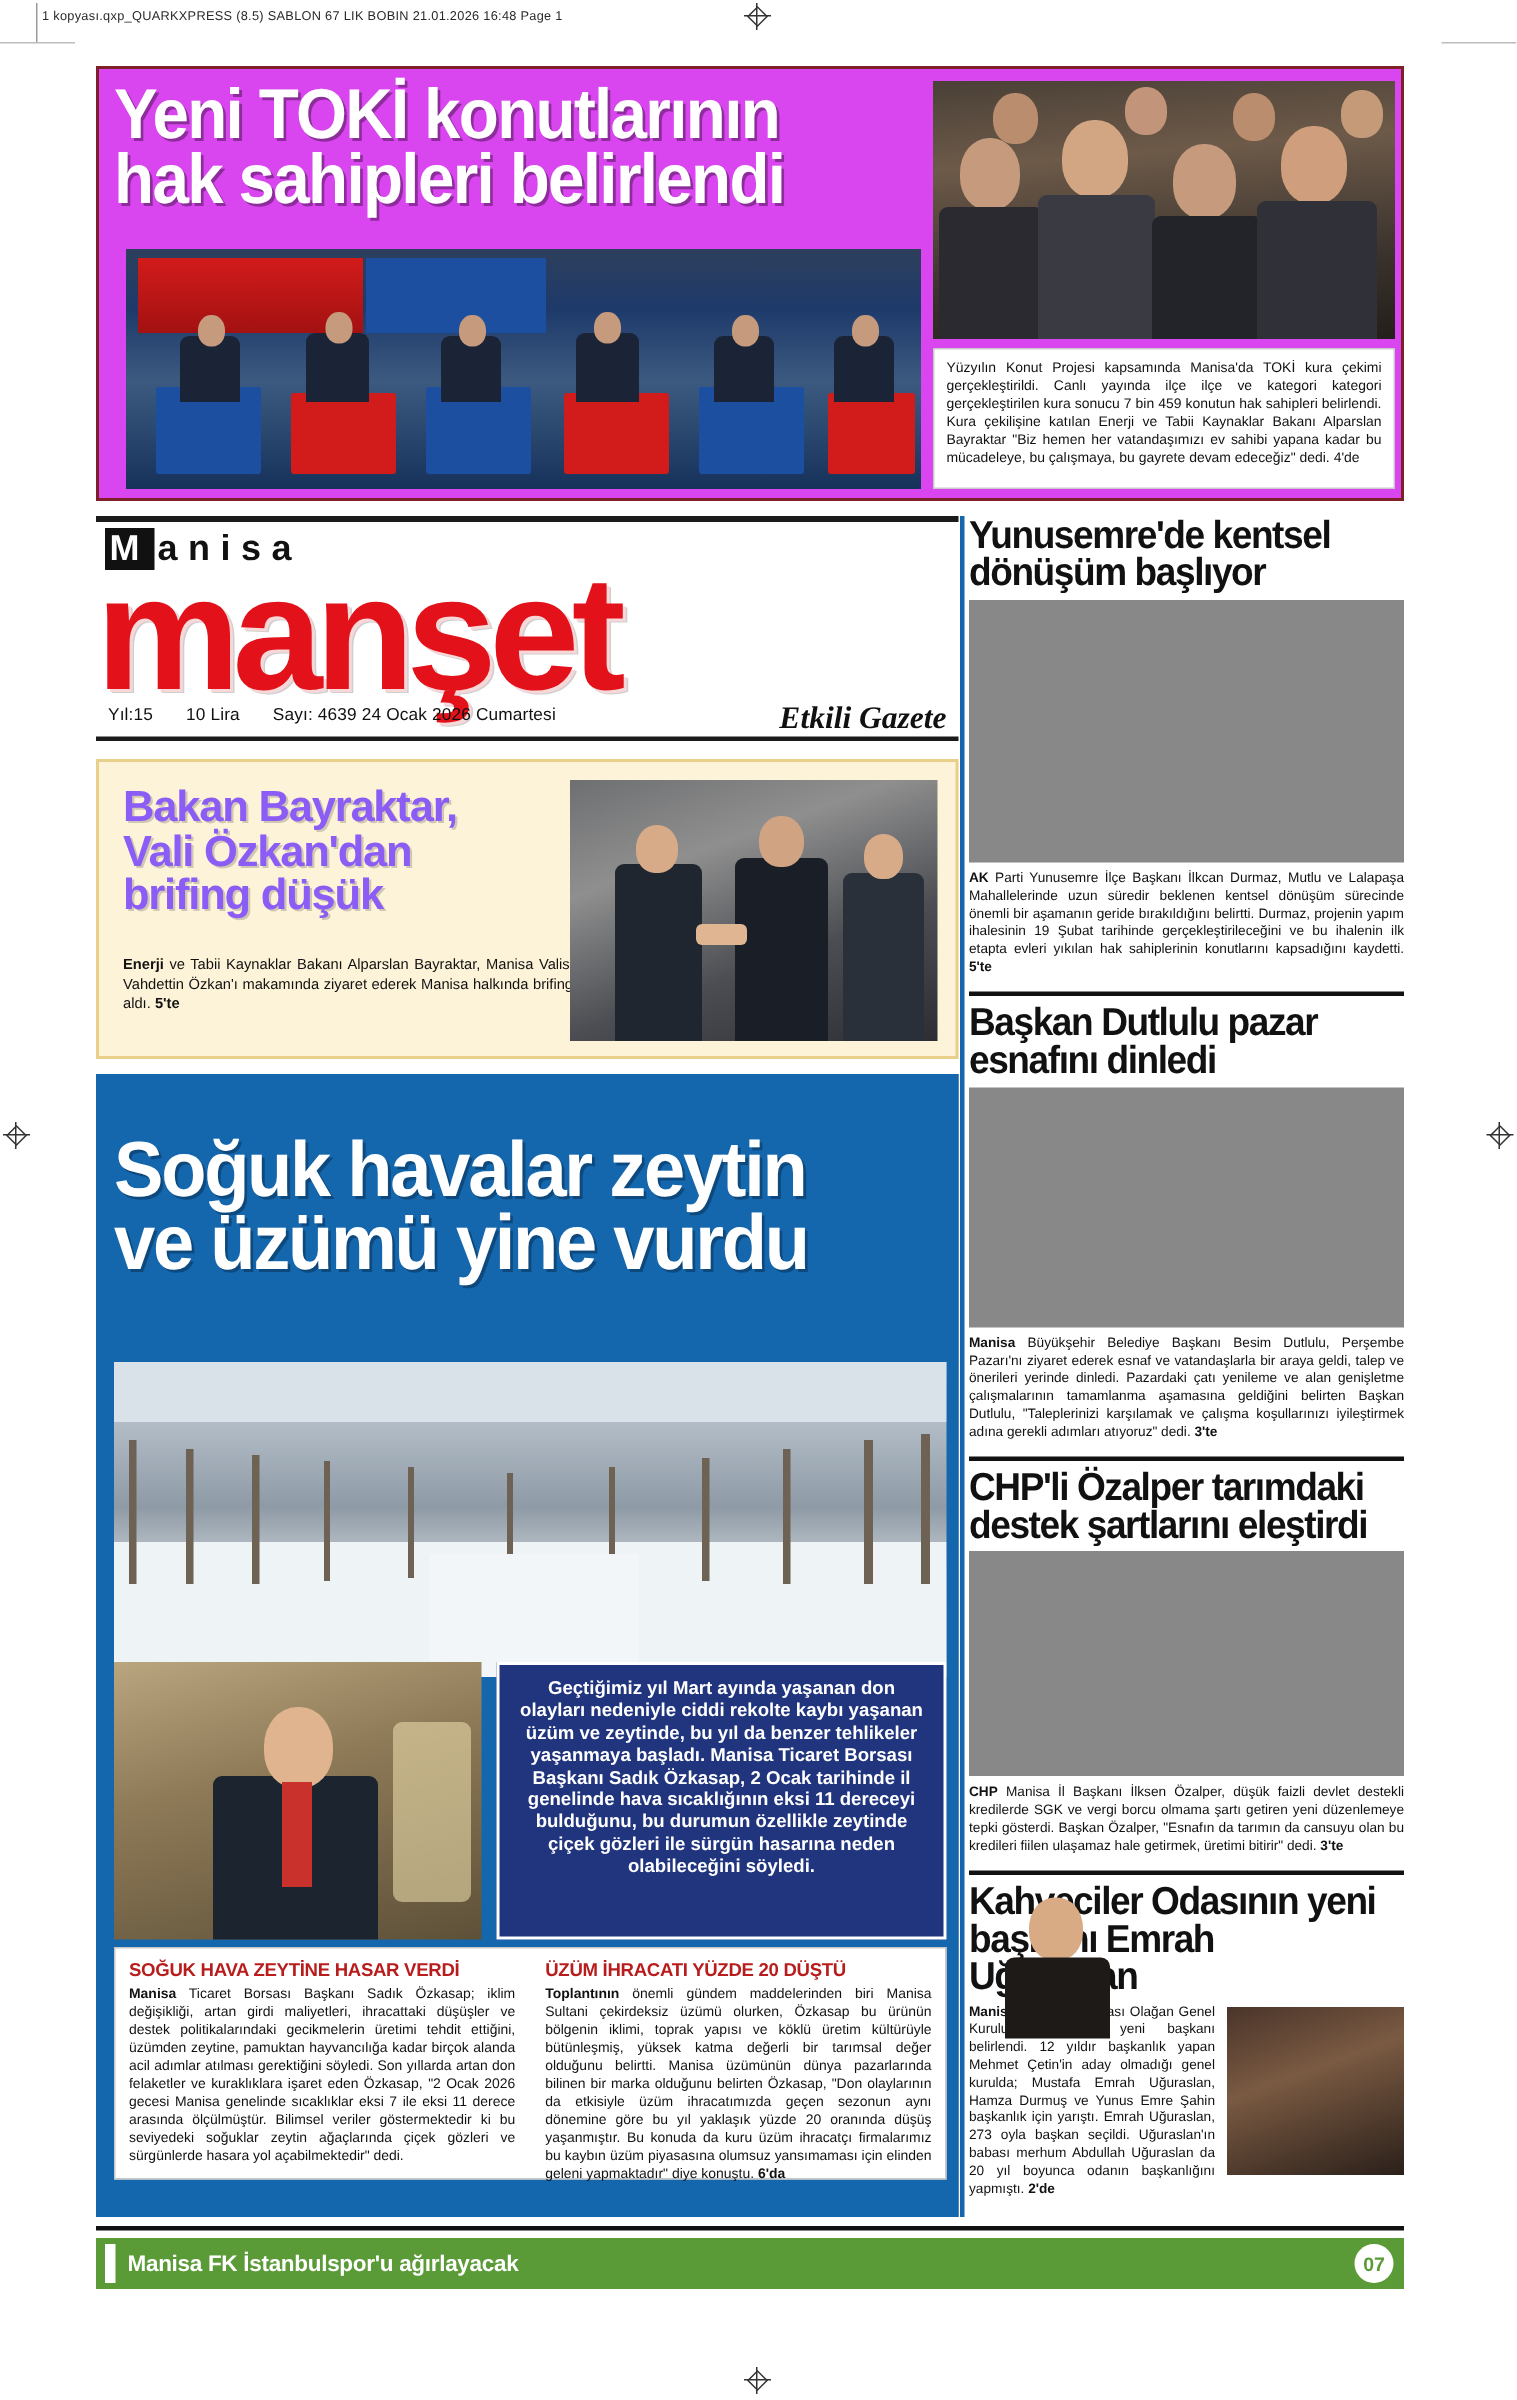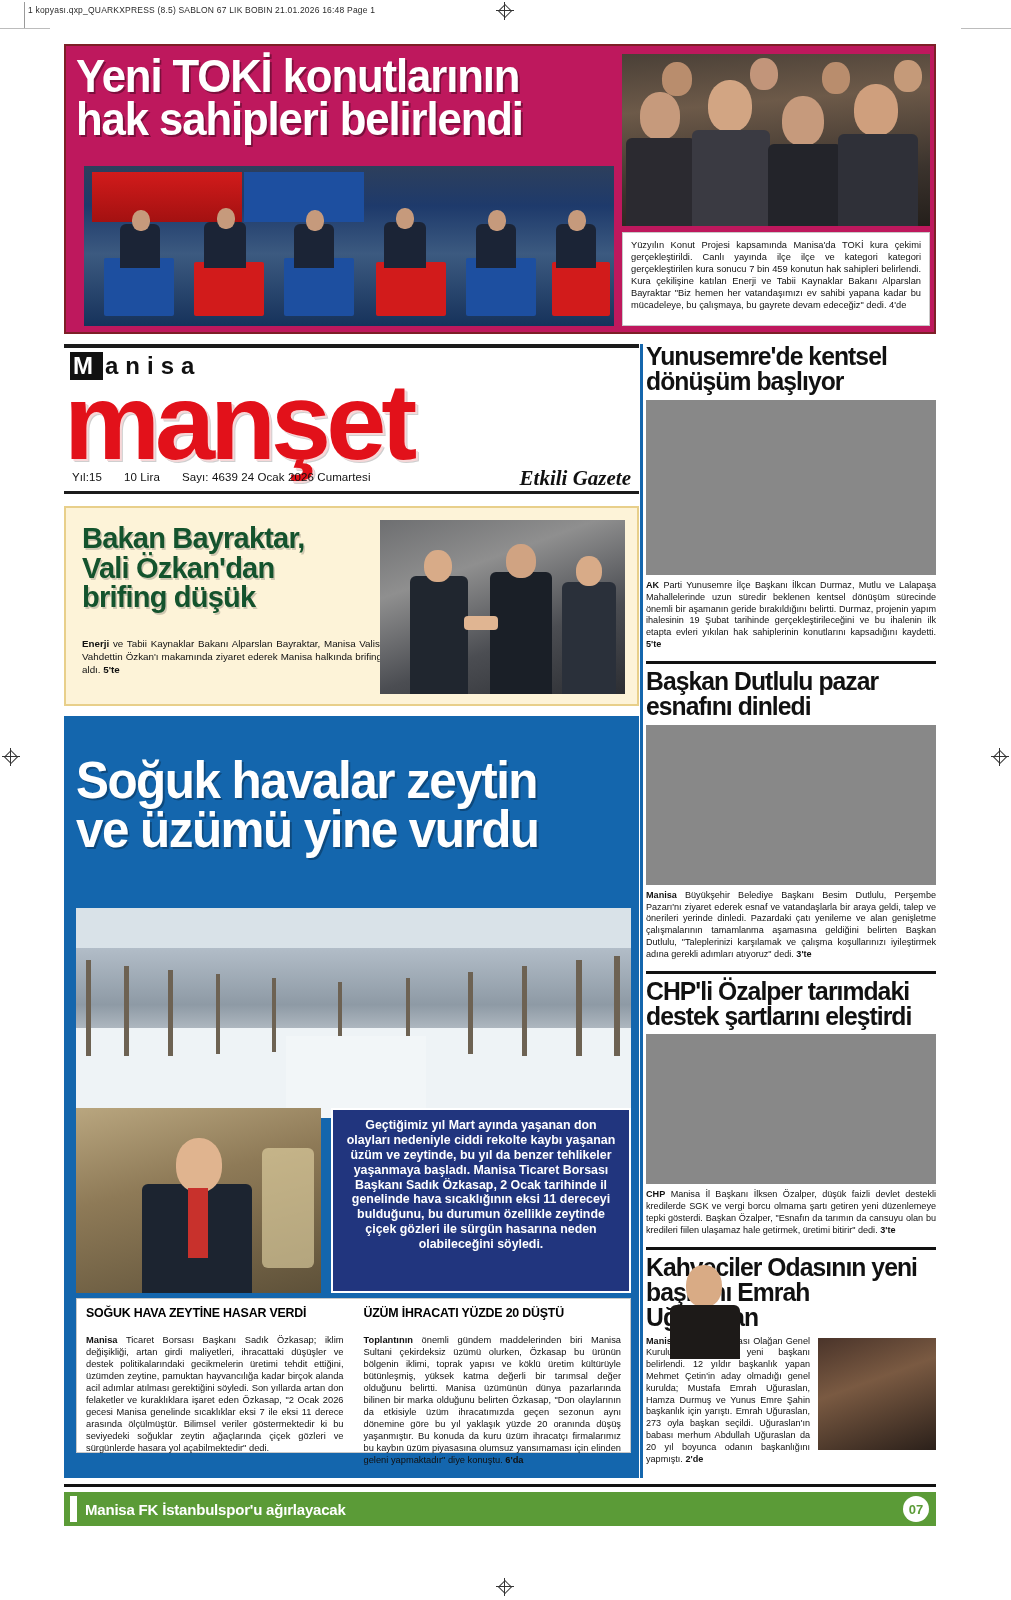--- a/index.html
+++ b/index.html
@@ -24,21 +24,21 @@
   .reg:after{content:"";position:absolute;top:8px;left:0;height:1px;width:18px;background:#333;}
   .reg i{position:absolute;left:4px;top:4px;width:10px;height:10px;border:1px solid #333;transform:rotate(45deg);}
   .reg-top{ left:496px; top:2px; }
   .reg-left{ left:2px; top:748px; }
   .reg-right{ right:2px; top:748px; }
   .reg-bot{ left:496px; top:1578px; }
 
   
   .toki {
     position:absolute; left:64px; top:44px; width:872px; height:290px;
-    background:#be185d; border:2px solid #7d2027;
+    background:#d946ef; border:2px solid #7d2027;
   }
   .toki-head {
     position:absolute; left:10px; top:8px; width:540px;
     color:#fff; font-weight:bold; line-height:.92;
     font-size:47px; letter-spacing:-1.2px;
     font-family:"Liberation Sans Narrow","Liberation Sans",sans-serif;
     transform: scaleX(.93); transform-origin: left top;
     text-shadow: 2px 2px 0 rgba(0,0,0,.35);
   }
   .toki-photo-wide {
@@ -90,21 +90,21 @@
   }
   .mast-rule-bot { position:absolute; left:0; bottom:0; width:575px; height:3px; background:#1b1b1b; }
 
   
   .bayr {
     position:absolute; left:64px; top:506px; width:575px; height:200px;
     background:#fdf3d8; border:2px solid #e8cf8a;
   }
   .bayr-h {
     position:absolute; left:16px; top:16px; width:300px;
-    color:#14532d; font-weight:bold; font-size:29px; line-height:1.02;
+    color:#8b5cf6; font-weight:bold; font-size:29px; line-height:1.02;
     letter-spacing:-.8px;
     font-family:"Liberation Sans Narrow","Liberation Sans",sans-serif;
     text-shadow:1.5px 1.5px 0 rgba(0,0,0,.18);
   }
   .bayr-t {
     position:absolute; left:16px; top:130px; width:300px;
     font-size:9.8px; line-height:1.32; color:#111; text-align:justify;
   }
   .bayr-photo {
     position:absolute; right:12px; top:12px; width:245px; height:174px;
@@ -149,22 +149,22 @@
     padding:8px 9px;
   }
   .main-cols {
     position:absolute; left:10px; top:580px; width:555px; height:155px;
     background:#fff; border:1px solid #c8c8c8; display:flex; padding:7px 9px;
   }
   .mc { width:50%; }
   .mc:first-child { padding-right:10px; border-right:0; }
   .mc:last-child { padding-left:10px; }
   .mc h4 {
-    color:#000000; font-size:12.4px; font-weight:bold; letter-spacing:-.2px;
-    margin-bottom:14px;
+    color:#b91c1c; font-size:12.4px; font-weight:bold; letter-spacing:-.2px;
+    margin-bottom:3px;
     font-family:"Liberation Sans Narrow","Liberation Sans",sans-serif;
   }
   .mc p { font-size:9.3px; line-height:1.295; color:#111; text-align:justify; }
   .mc p b { font-weight:bold; }
 
   
   .rcol { position:absolute; left:646px; top:344px; width:290px; }
   .rbar { position:absolute; left:640px; top:344px; width:3px; height:1134px; background:#1466ad; }
   .rsec { position:relative; margin-bottom:0; }
   .rsec .rule { height:3px; background:#111; margin-bottom:5px; }

